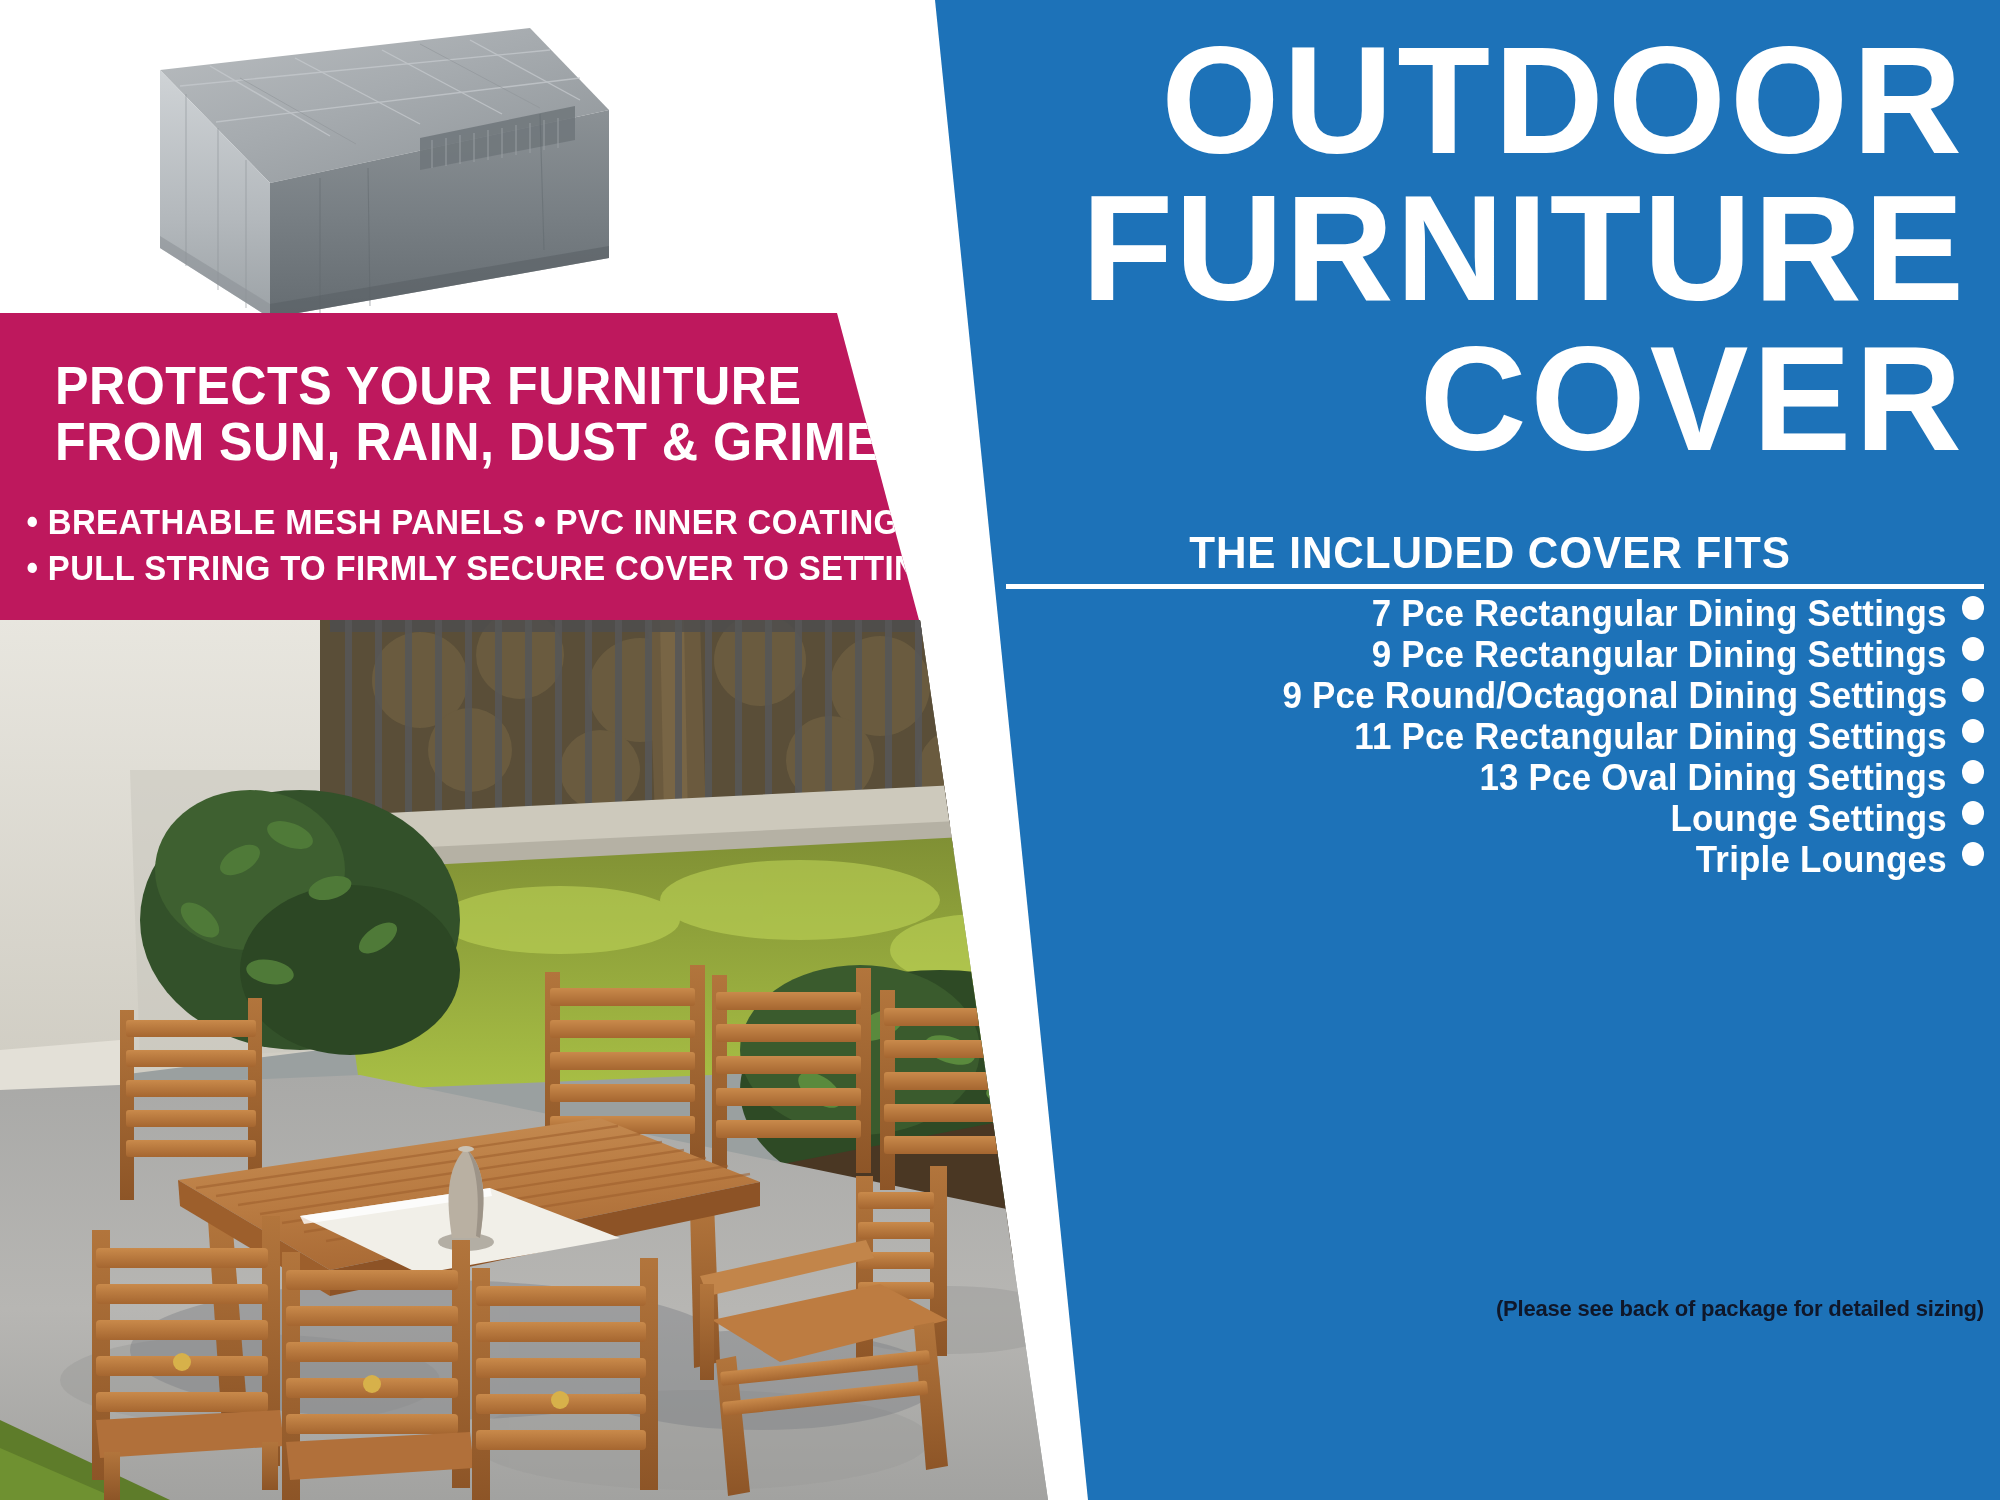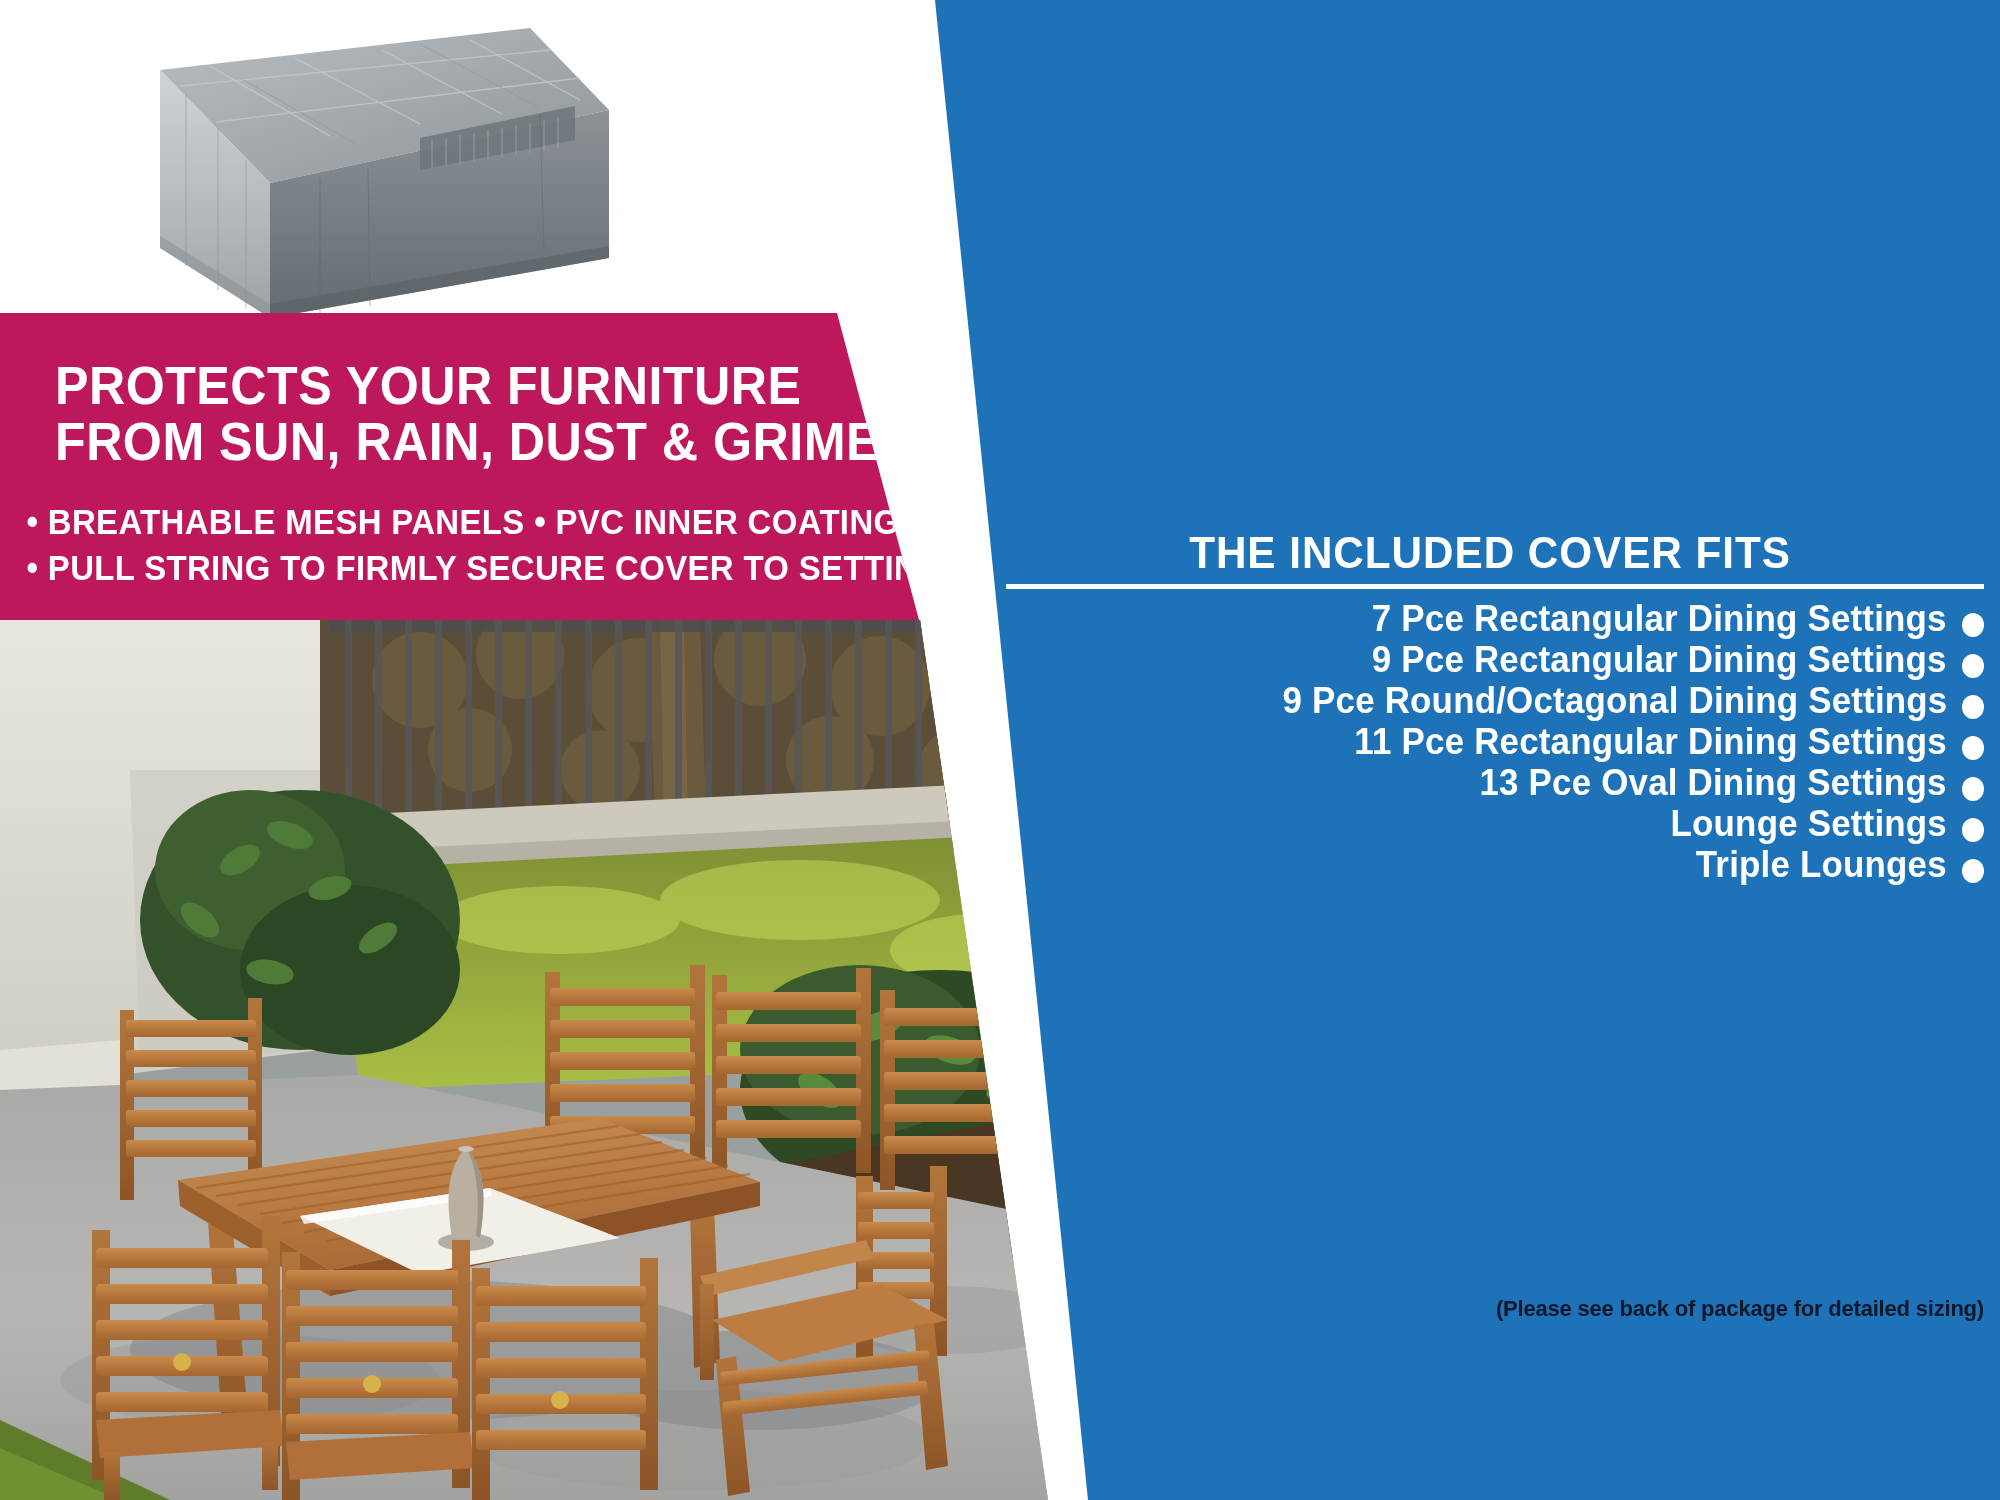--- a/index.html
+++ b/index.html
@@ -156,21 +156,21 @@
   }
 
   .fits-list {
     position: absolute;
     left: 940px;
     top: 596px;
     width: 1044px;
   }
   .fits-item {
     display: flex;
-    align-items: flex-end;
+    align-items: flex-start;
     justify-content: flex-end;
     height: 41px;
     padding-right: 0px;
   }
   .fits-label {
     color: #ffffff;
     font-family: "Liberation Sans Narrow", "Liberation Sans", sans-serif;
     font-weight: bold;
     font-size: 36px;
     line-height: 36px;
@@ -572,20 +572,25 @@
         <g fill="url(#woodG)">
           <rect x="720" y="752" width="210" height="14" rx="3" transform="rotate(-6 720 752)"></rect>
           <rect x="722" y="782" width="206" height="14" rx="3" transform="rotate(-6 722 782)"></rect>
         </g>
       </g>
     </svg>
   </div>
 
   <div class="blue-panel"></div>
 
+  <div class="title-block">
+    <span class="t-line t-outdoor">OUTDOOR</span>
+    <span class="t-line t-furniture">FURNITURE</span>
+    <span class="t-line t-cover">COVER</span>
+  </div>
 
   <div class="fits-head">THE INCLUDED COVER FITS</div>
   <div class="fits-rule"></div>
 
   <div class="fits-list">
     <div class="fits-item">
       <span class="fits-label">7 Pce Rectangular Dining Settings</span>
       <span class="fits-dot"></span>
     </div>
     <div class="fits-item">

